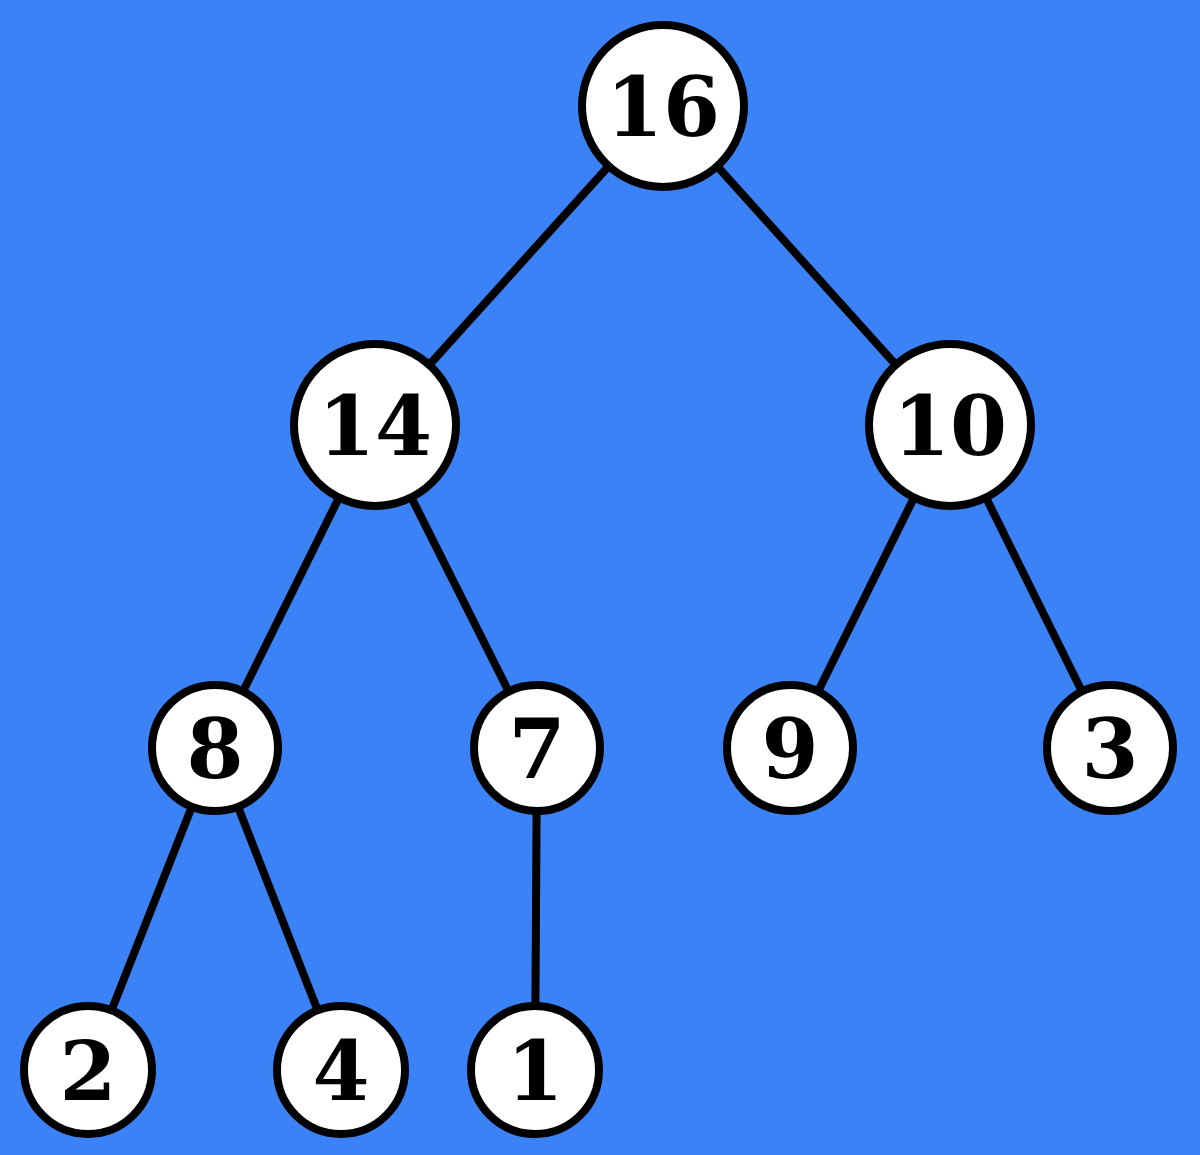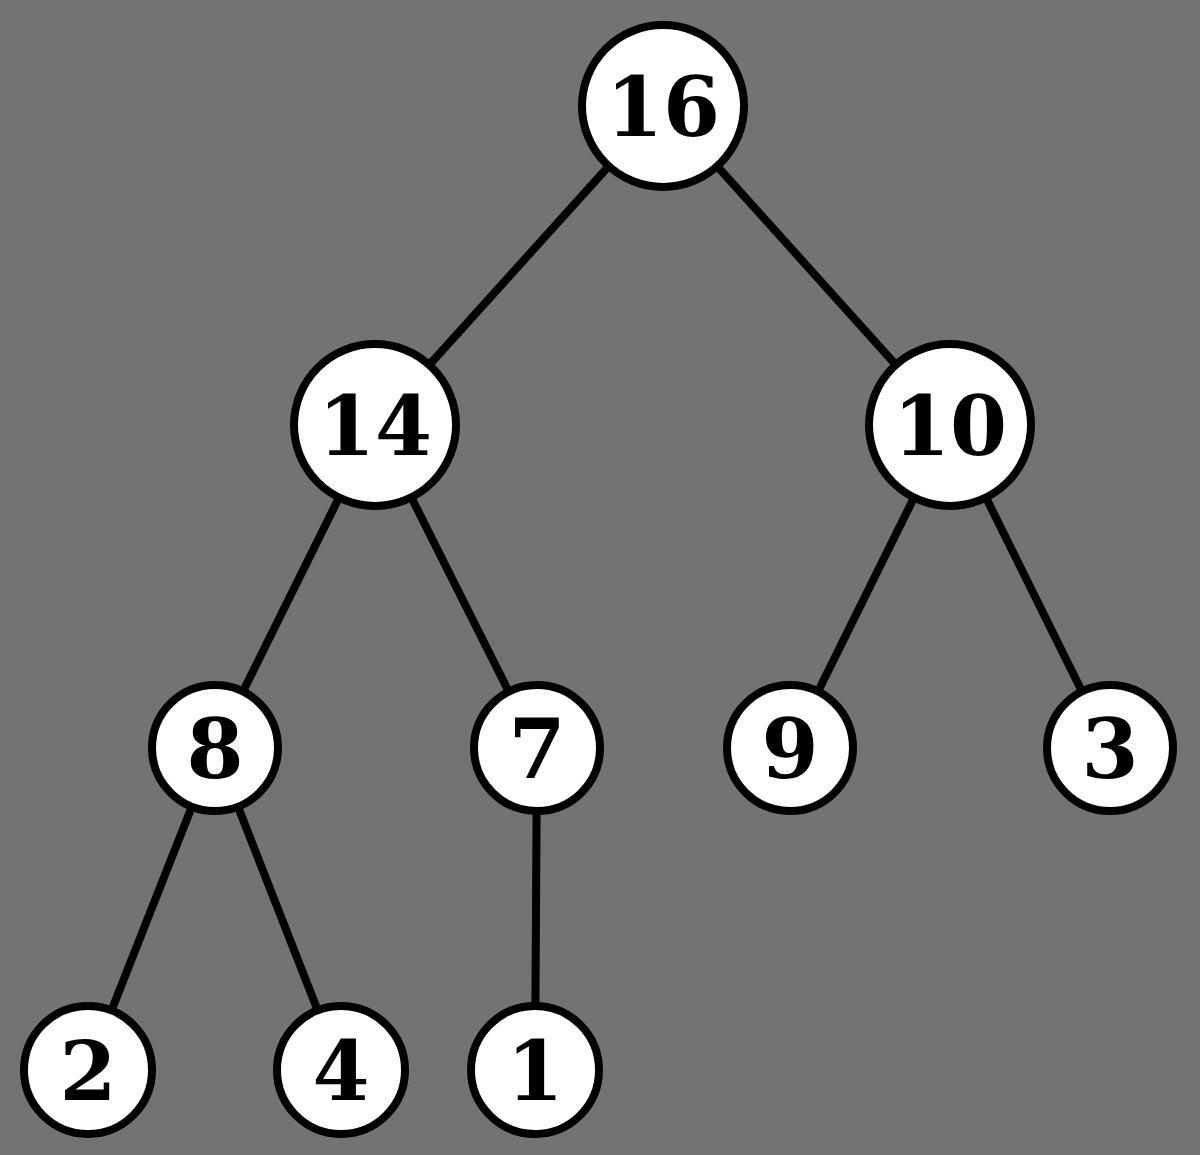--- a/index.html
+++ b/index.html
@@ -4,21 +4,21 @@
 <style>
   html, body {
     margin: 0;
     padding: 0;
     background: #ffffff;
   }
   .stage {
     position: relative;
     width: 1200px;
     height: 1155px;
-    background: #737373;
+    background: #3b82f6;
     overflow: hidden;
   }
   svg.tree {
     display: block;
     width: 1200px;
     height: 1155px;
   }
   .node-label {
     font-family: "DejaVu Serif", "Liberation Serif", serif;
     font-weight: bold;

